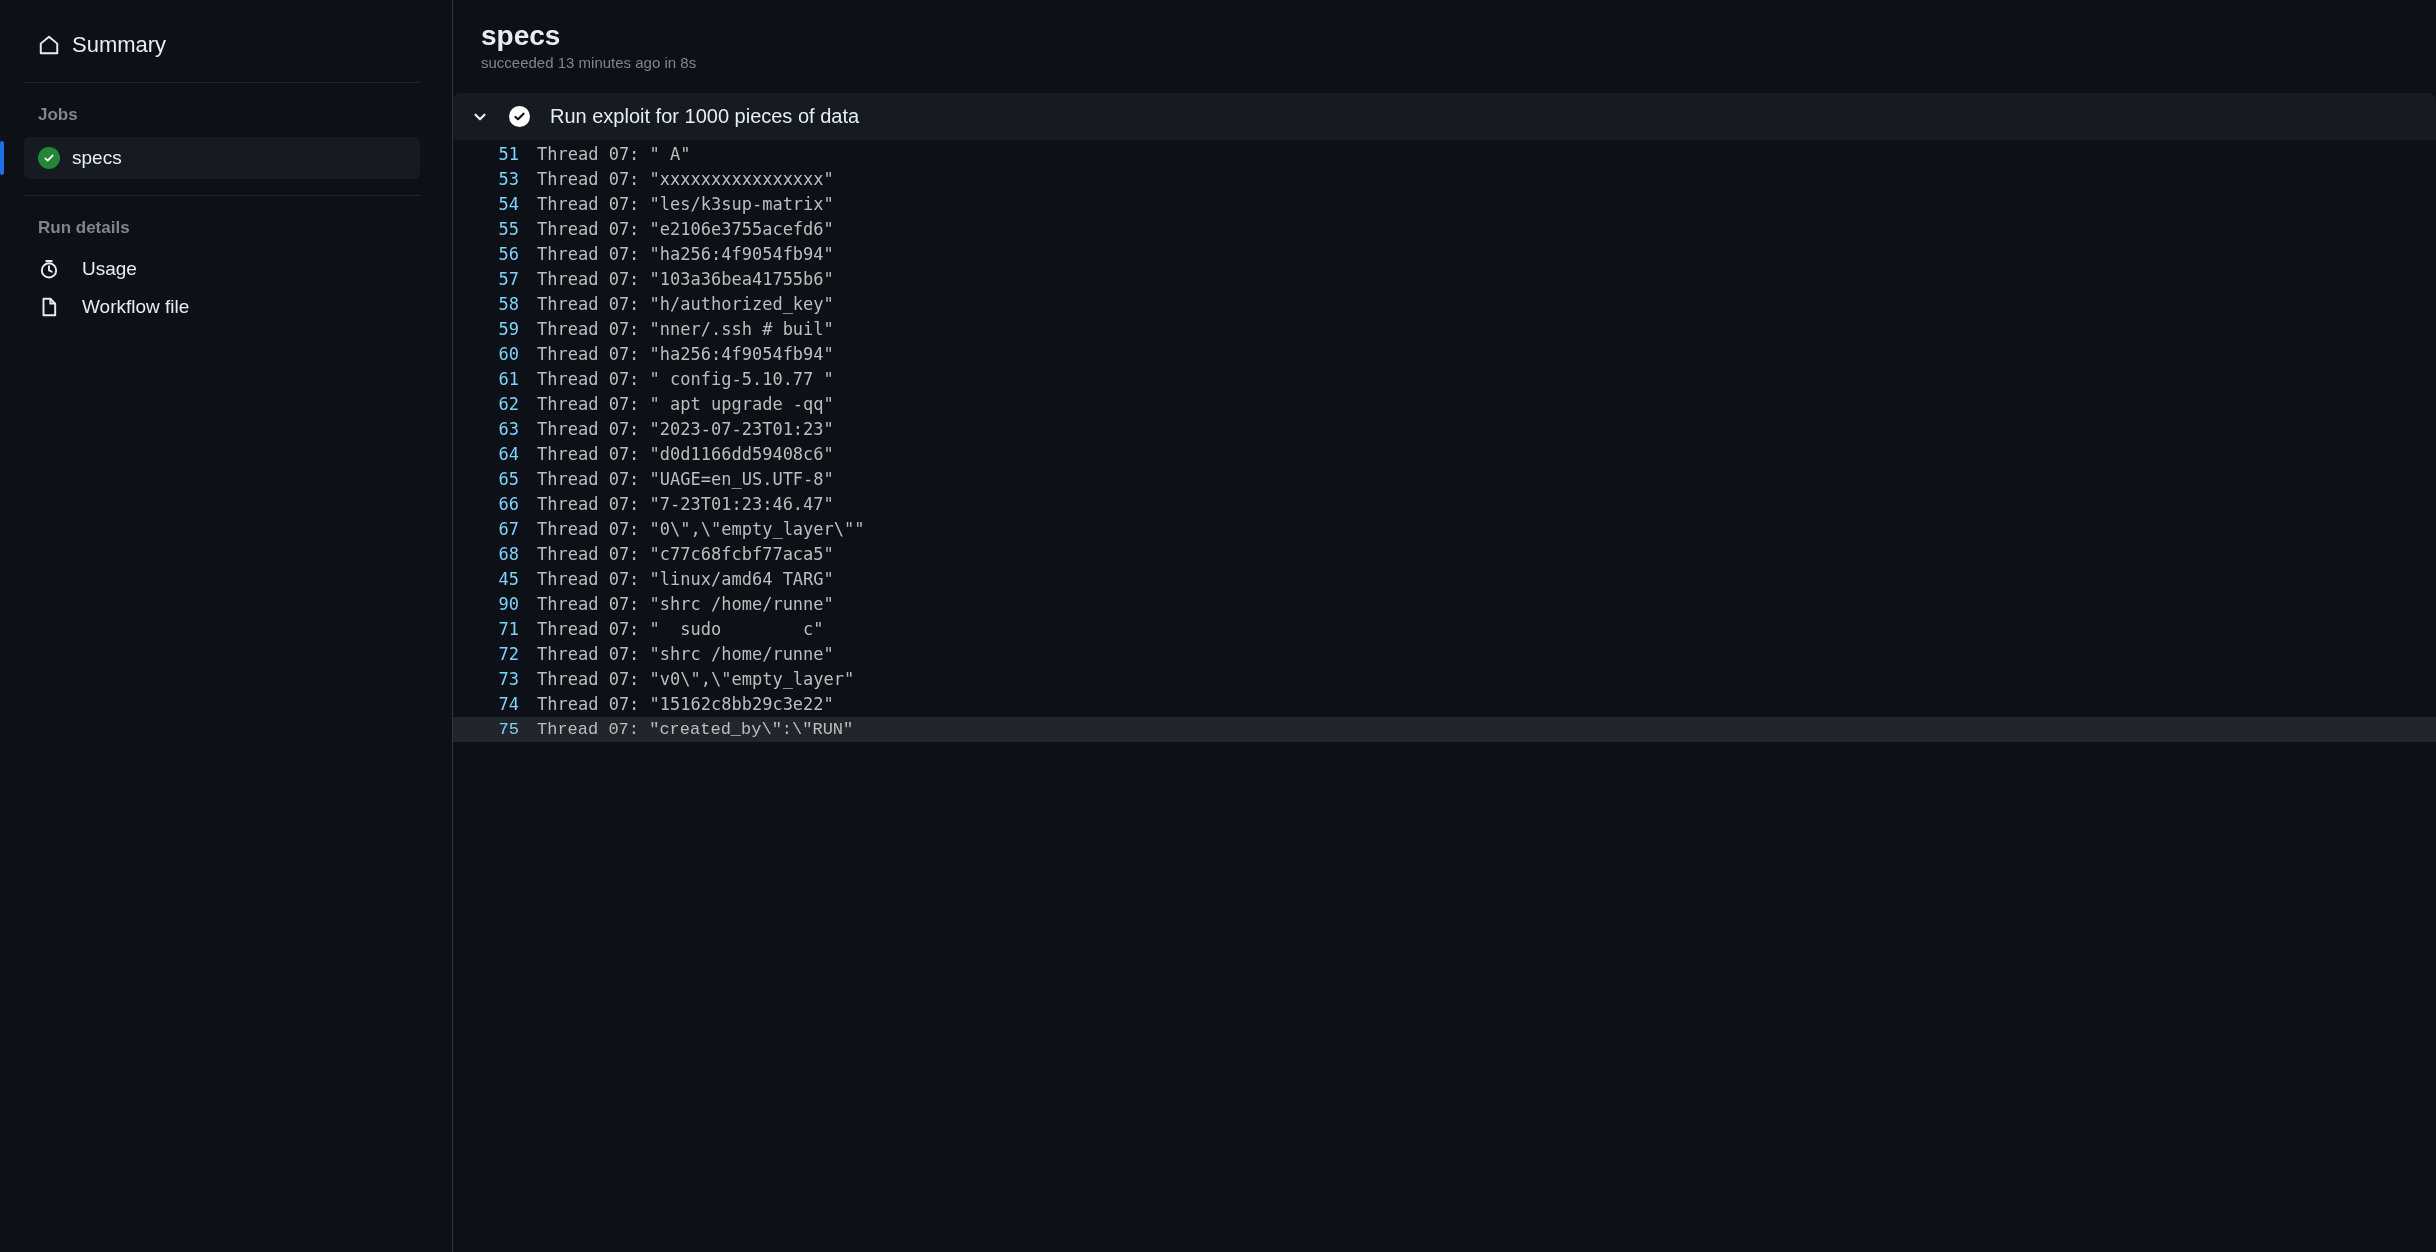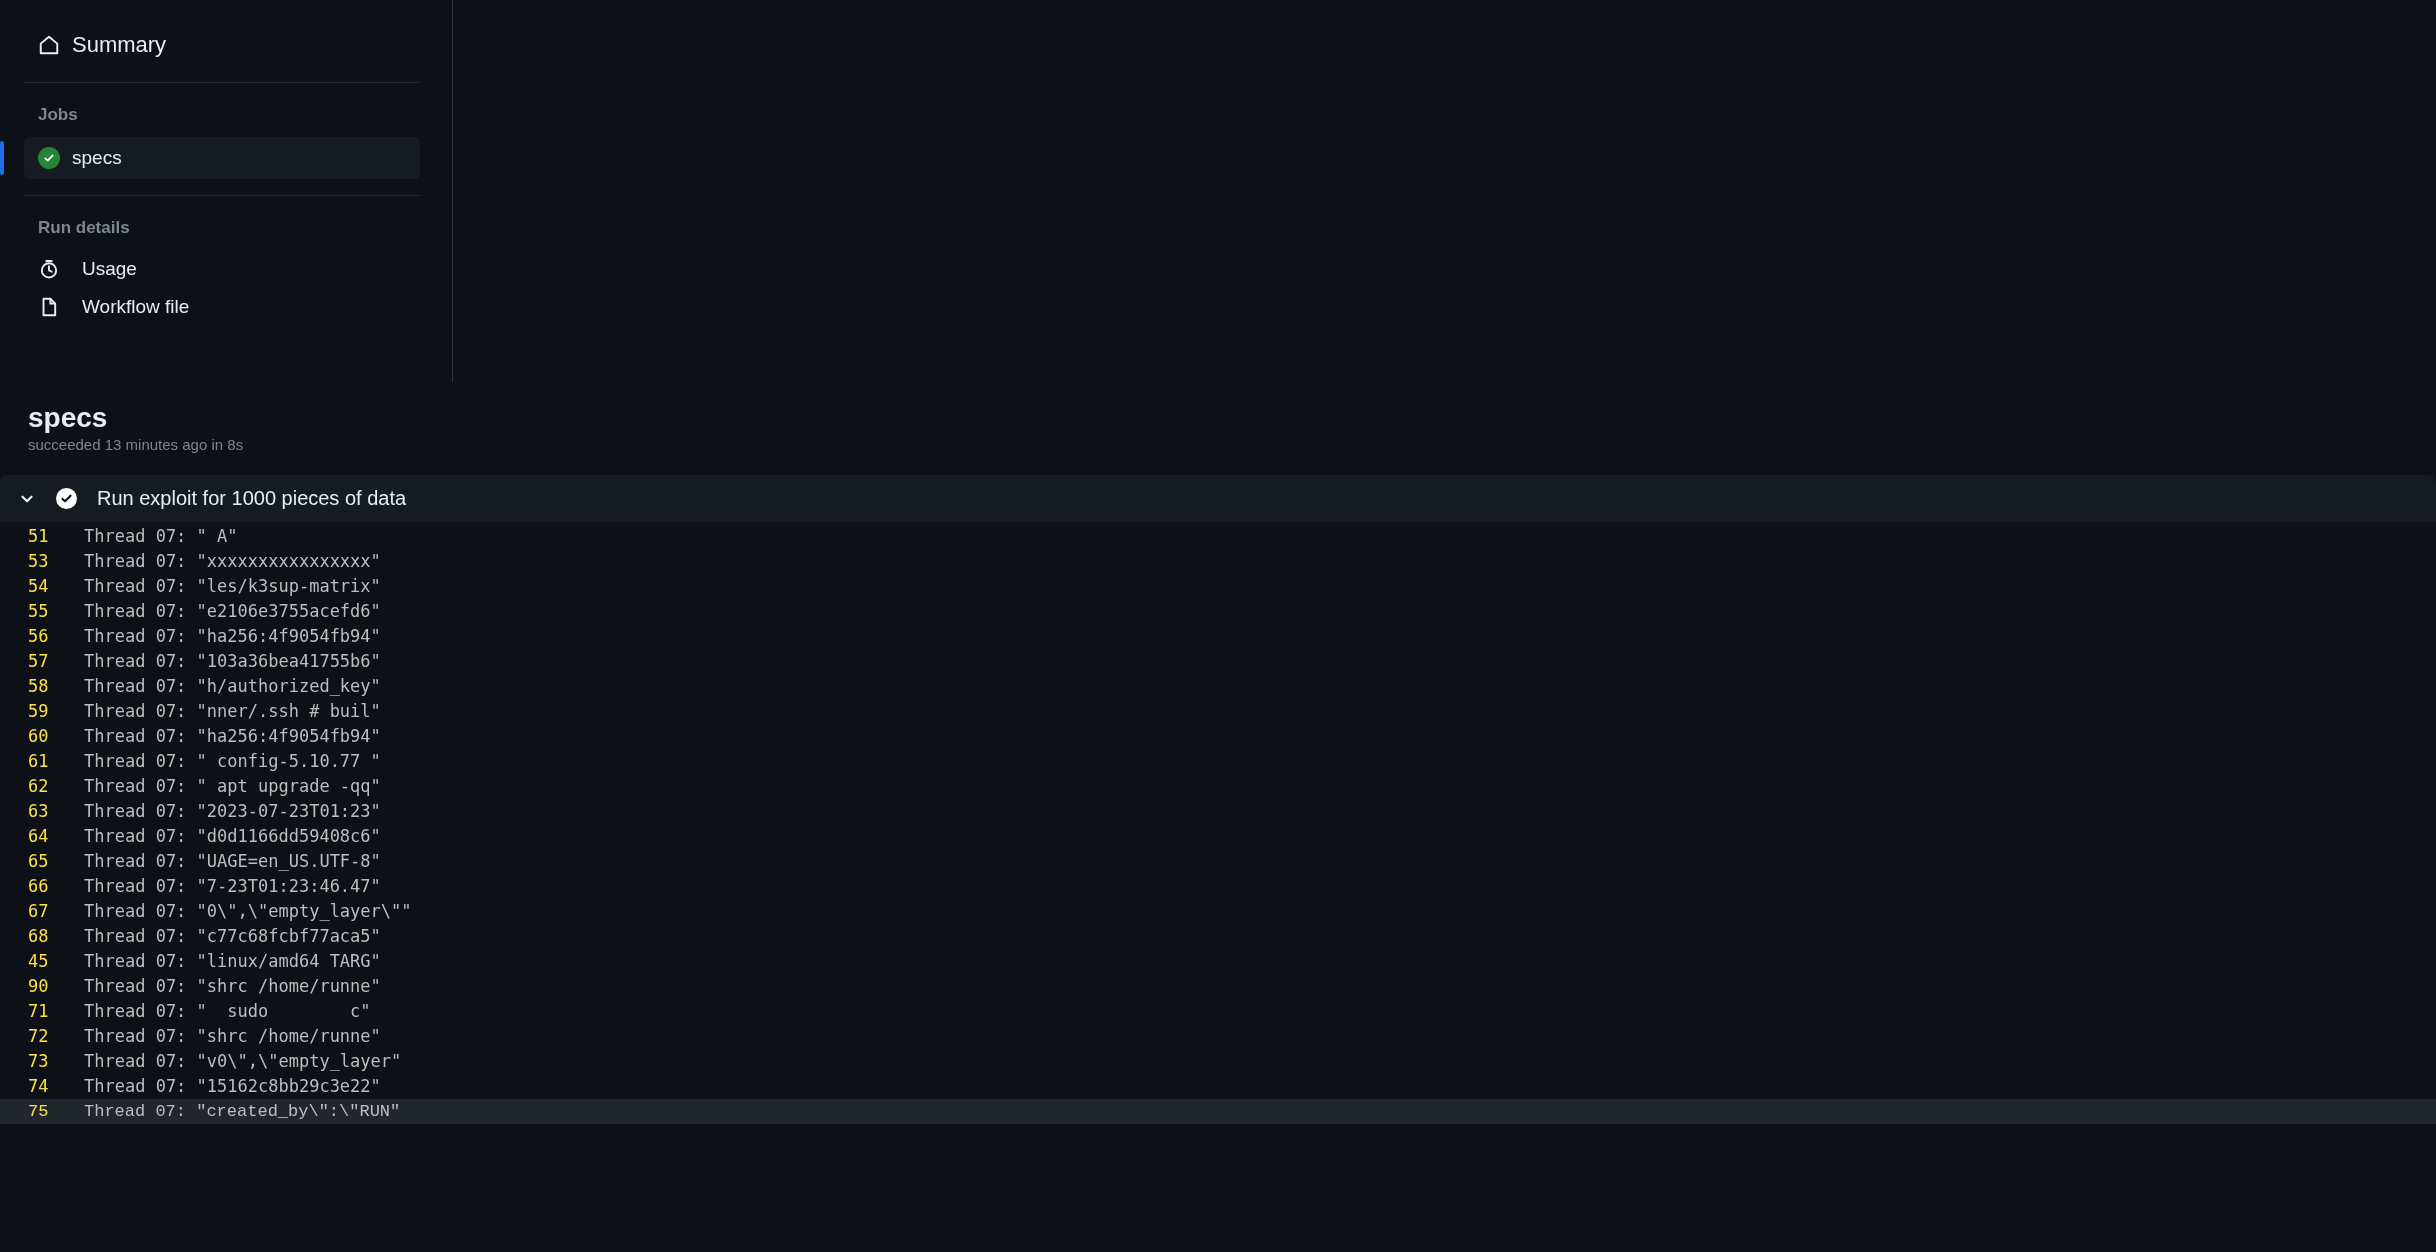--- a/index.html
+++ b/index.html
@@ -7,21 +7,20 @@
   body {
     background: #0d1117;
     color: #e6edf3;
     font-family: -apple-system, BlinkMacSystemFont, "Segoe UI", Helvetica, Arial, sans-serif;
     font-size: 14px;
     overflow: hidden;
   }
   .app {
     display: flex;
     height: 100vh;
-    flex-direction: column;
   }
   .sidebar {
     width: 453px;
     flex-shrink: 0;
     border-right: 1px solid #30363d;
     padding: 24px 32px 24px 24px;
   }
   .sidebar-section {
     padding-bottom: 16px;
     margin-bottom: 16px;
@@ -150,22 +149,22 @@
   .log-line {
     display: flex;
     padding-left: 28px;
   }
   .log-line.highlight {
     background: #21262d;
     font-family: Liberation Mono, monospace;
   }
   .lineno {
     width: 56px;
-    text-align: left;
-    color: #fde047;
+    text-align: right;
+    color: #7dd3fc;
     flex-shrink: 0;
     padding-right: 18px;
     user-select: none;
   }
   .linetxt {
     color: #bdbdbd;
     white-space: pre;
   }
 </style>
 </head>

